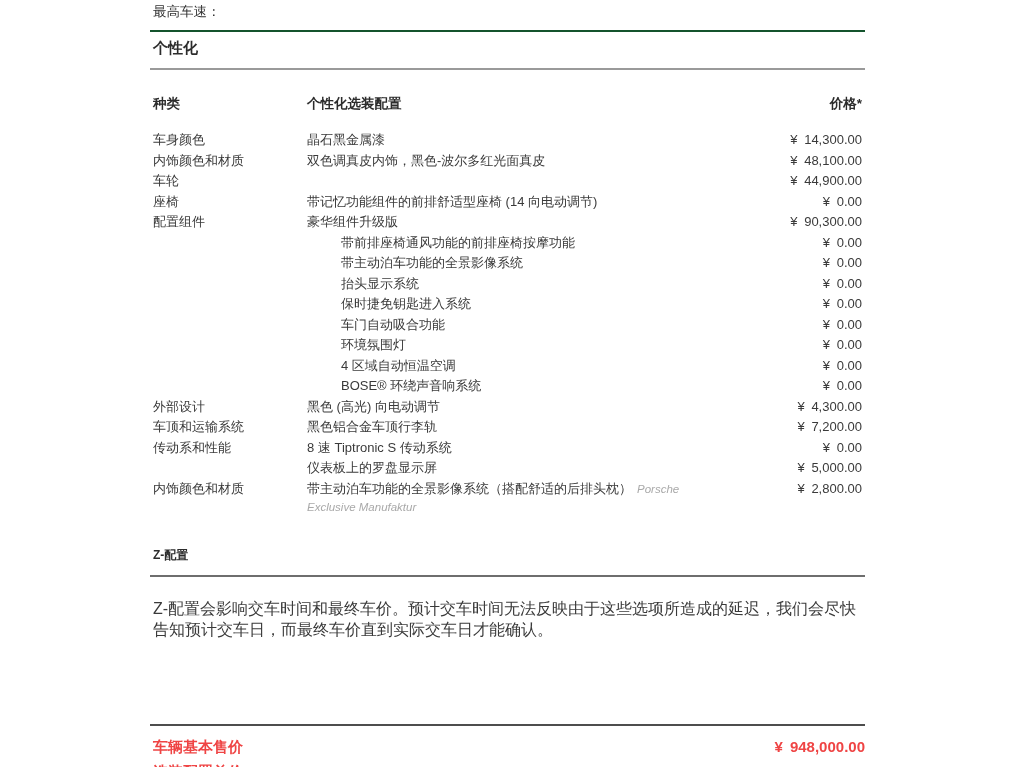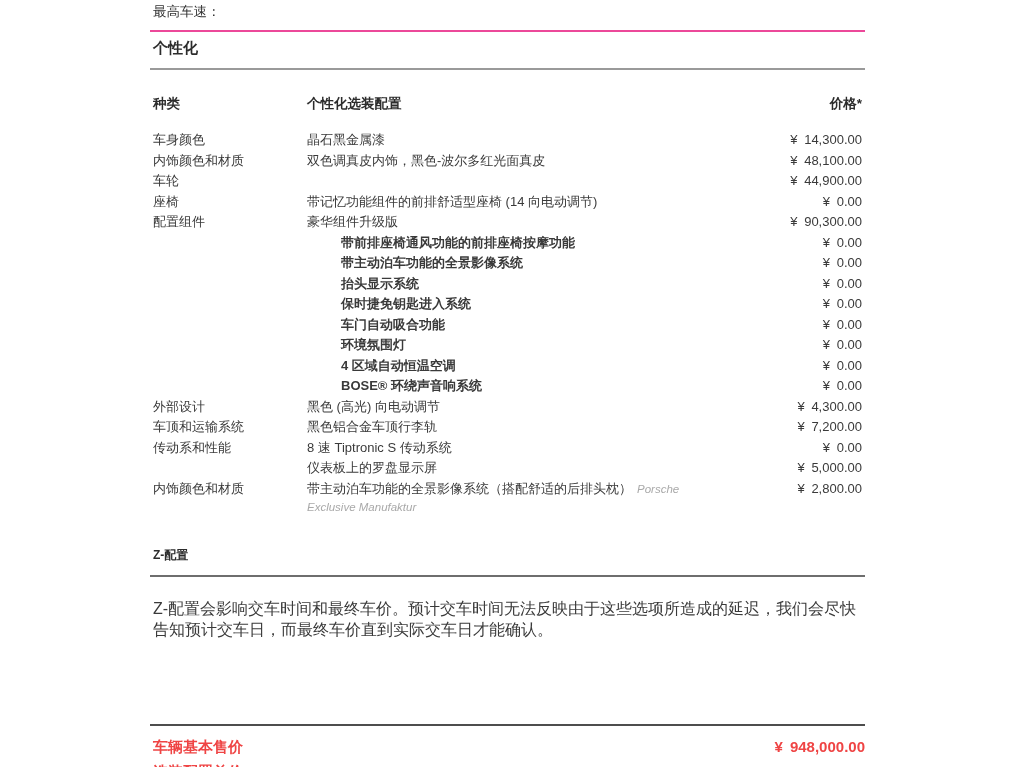--- a/index.html
+++ b/index.html
@@ -5,32 +5,32 @@
   html,body { margin:0; padding:0; background:#ffffff; }
   .page {
     position:relative; width:1024px; height:767px; overflow:hidden;
     background:#ffffff; color:#3a3a3a;
     font-family:"Liberation Sans","DejaVu Sans",sans-serif;
   }
   .top-label { position:absolute; left:153px; top:3px; font-size:13.5px; color:#333; }
 
   .section-banner {
     position:absolute; left:150px; top:30px; width:712px;
-    border-top:2px solid #ec4899; border-bottom:2px solid #9a9a9a;
+    border-top:2px solid #14532d; border-bottom:2px solid #9a9a9a;
     padding:7px 0 10px 3px;
   }
   .section-title { font-size:15px; font-weight:bold; color:#2c2c2c; }
 
   .thead {
     position:absolute; left:153px; top:95px; width:709px;
     display:flex; font-weight:bold; font-size:13.5px; color:#2c2c2c;
   }
   .cell-cat   { width:154px; flex:none; }
   .cell-cfg   { width:380px; flex:none; }
-  .cell-cfg.indent { padding-left:34px; width:346px;font-weight:bold; }
+  .cell-cfg.indent { padding-left:34px; width:346px; }
   .cell-price { flex:1; text-align:right; word-spacing:3px; white-space:nowrap; }
 
   .tbody { position:absolute; left:153px; top:131px; width:709px; font-size:13px; }
   .trow  { display:flex; margin-bottom:3.5px; line-height:17px; align-items:flex-start; }
   .badge { color:#a9a9a9; font-style:italic; font-size:11.5px; margin-left:5px; }
 
   .z-section {
     position:absolute; left:150px; top:547px; width:712px;
     border-bottom:2px solid #6e6e6e; padding:0 0 11px 3px;
   }

